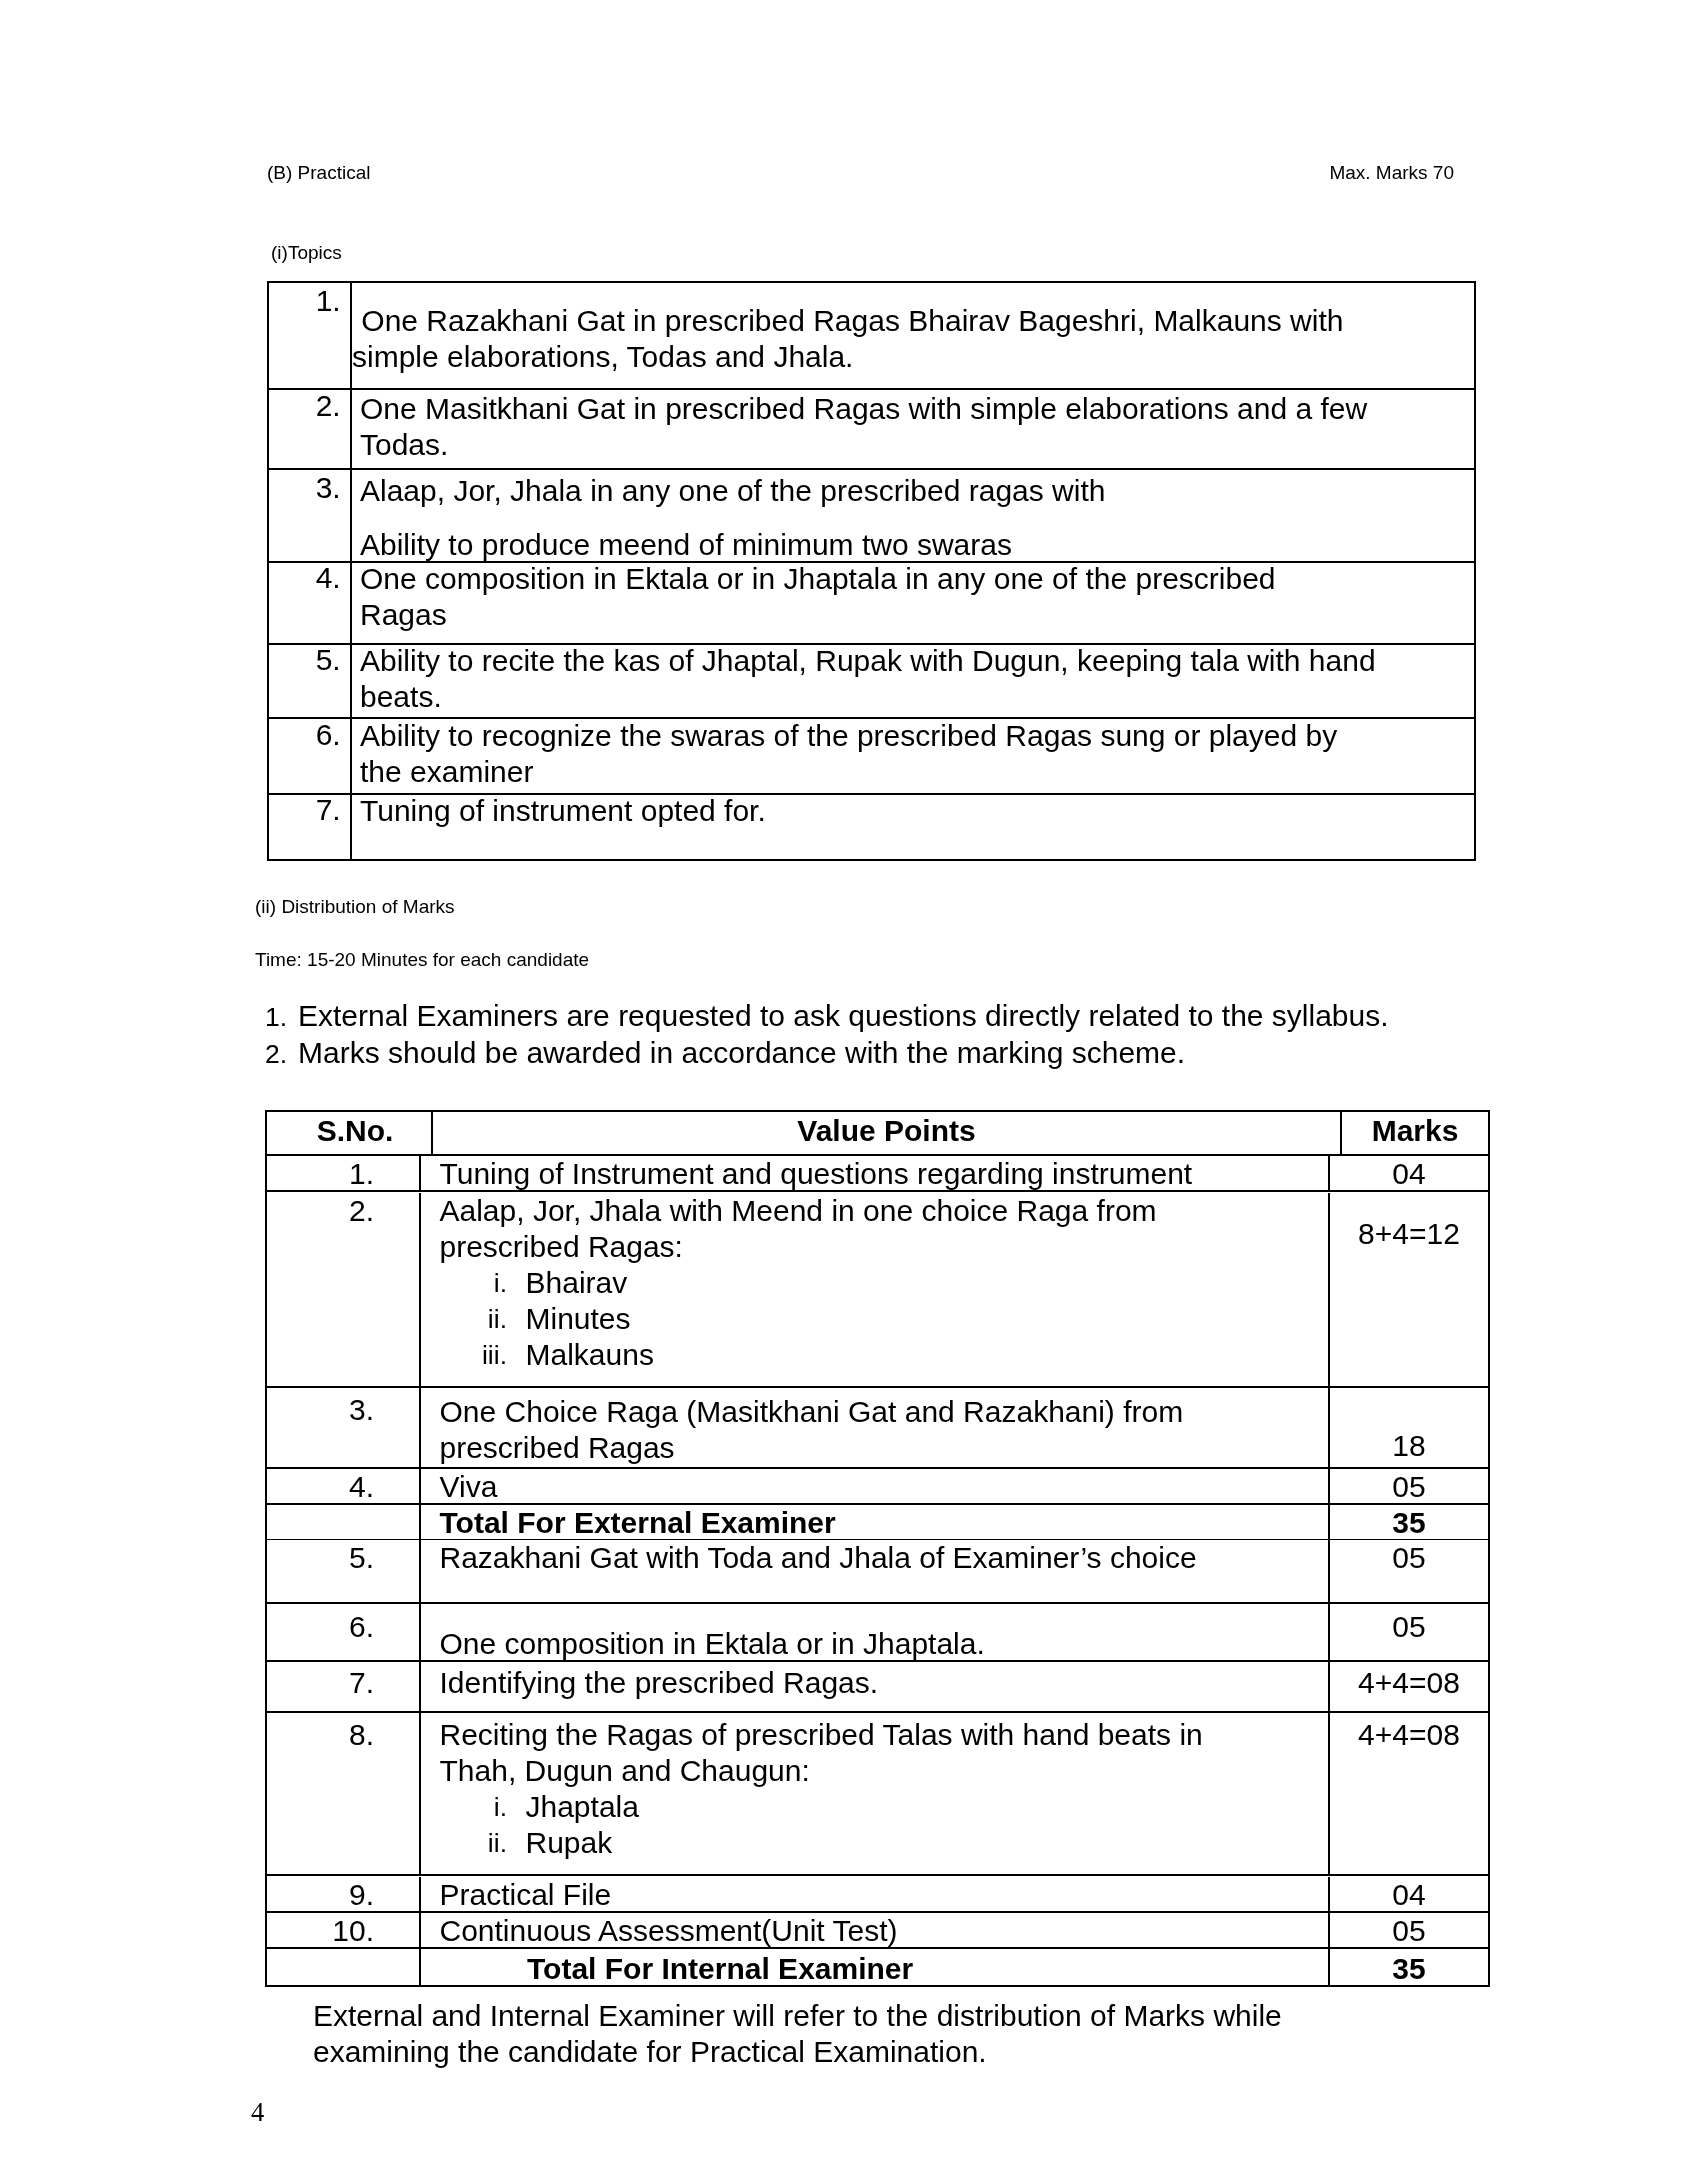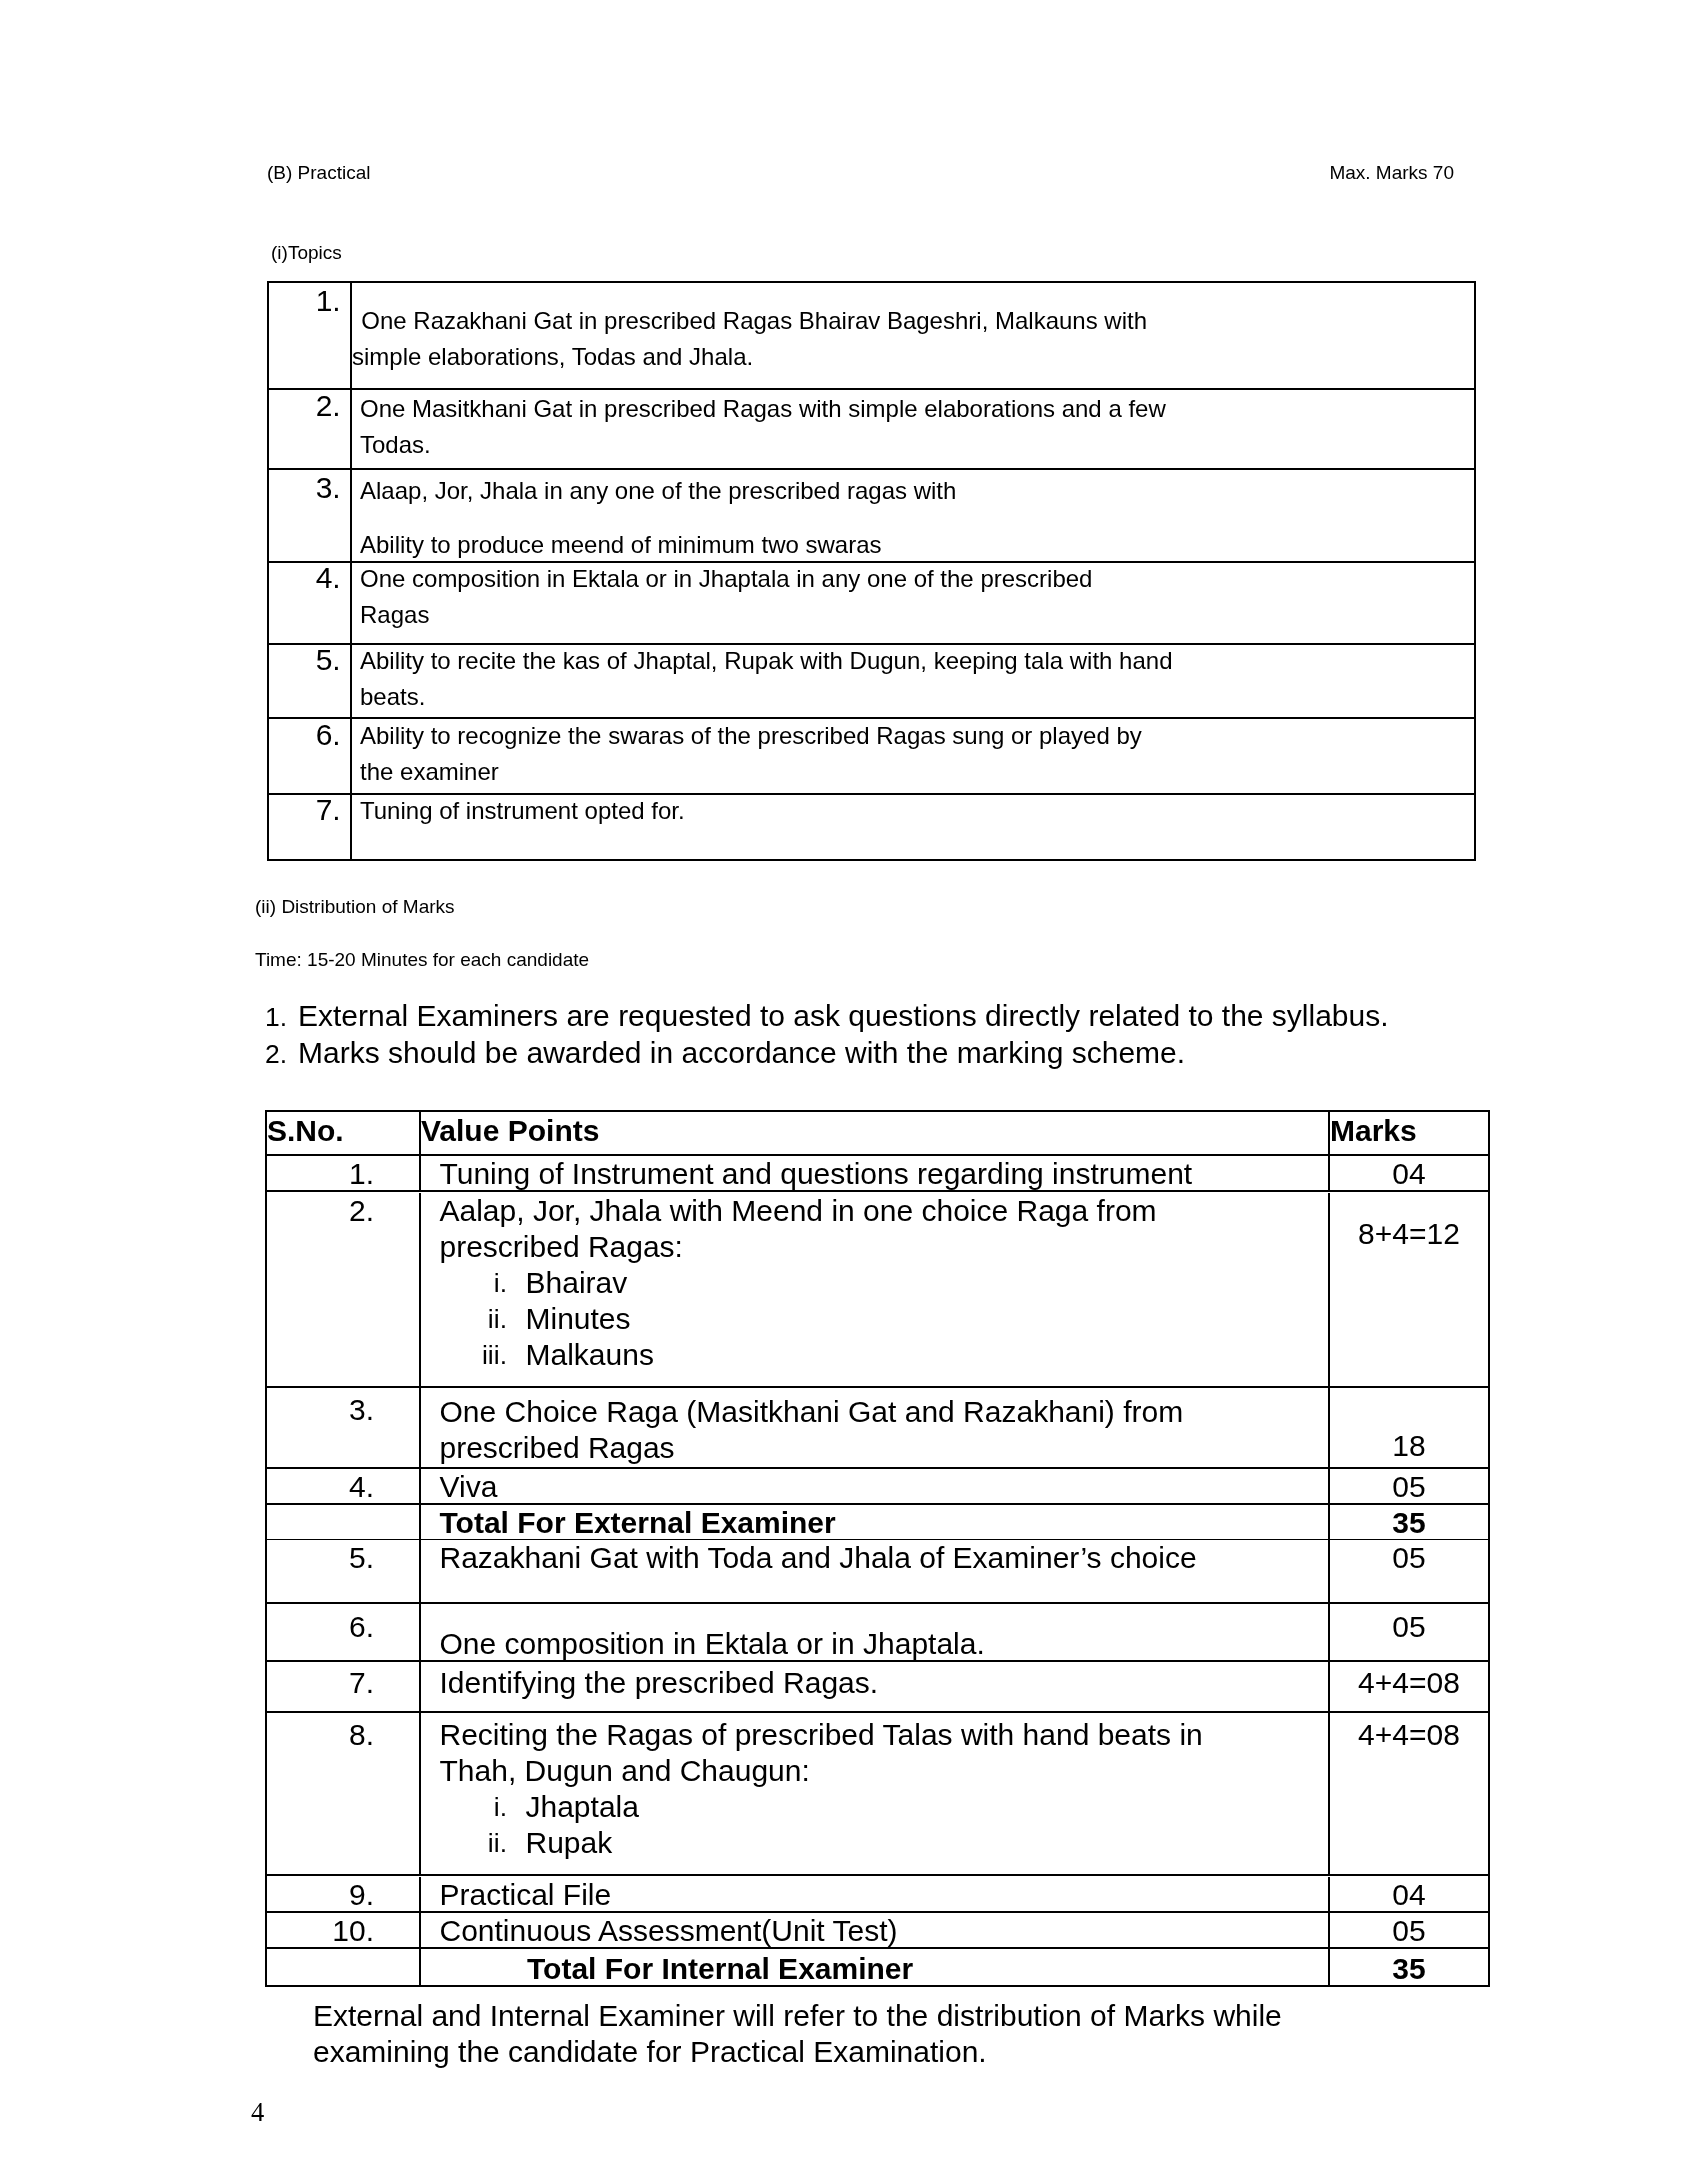--- a/index.html
+++ b/index.html
@@ -9,37 +9,37 @@
   .h-bold { font-weight:normal; font-size:19px; }
   .txt { font-size:30px; line-height:36px; }
 
   
   #topics { position:absolute; left:267px; top:281px; width:1209px; height:580px;
             border:2.6px solid #000; box-sizing:border-box; }
   .trow { position:absolute; left:0; right:0; border-bottom:2.6px solid #000; box-sizing:border-box; }
   .trow:last-child { border-bottom:none; }
   .tnum { position:absolute; left:0; width:83px; top:0; bottom:0; border-right:2px solid #000;
           text-align:right; padding-right:9.3px; box-sizing:border-box; font-size:30px; line-height:36px; }
-  .ttext { position:absolute; left:91px; right:9px; font-size:24px; line-height:36px; }
+  .ttext { position:absolute; left:91px; right:9px; font-size:30px; line-height:36px; }
 
   
   #marks { position:absolute; left:265px; top:1110px; width:1225px; height:877px;
            border:2.6px solid #000; box-sizing:border-box; }
   .mrow { position:absolute; left:0; right:0; border-bottom:2.6px solid #000; box-sizing:border-box; }
   .mrow.thin { border-bottom:1.3px solid #000; }
   .mrow:last-child { border-bottom:none; }
   .msno { position:absolute; left:0; width:154px; top:0; bottom:0; border-right:2px solid #000;
           box-sizing:border-box; text-align:right; padding-right:45px; font-size:30px; line-height:36px; }
   .mval { position:absolute; left:154px; width:909px; top:0; bottom:0; border-right:2px solid #000;
           box-sizing:border-box; padding-left:18.5px; font-size:30px; line-height:36px; }
   .mmark { position:absolute; left:1063px; right:0; top:0; bottom:0; text-align:center; font-size:30px; line-height:36px; }
   .sub { display:flex; }
   .sub .rn { width:86px; text-align:right; padding-right:18.5px; font-size:26.5px; box-sizing:border-box; }
   .bold { font-weight:bold; }
-  .hdr { font-weight:bold; text-align:left; padding:0; }
+  .hdr { font-weight:bold; text-align:center; padding:0;margin-left:12px; }
 </style>
 </head>
 <body>
 
 <div class="abs h-bold" style="left:267px; top:162px;">(B) Practical</div>
 <div class="abs h-bold" style="right:233px; top:162px;">Max. Marks 70</div>
 
 <div class="abs h-bold" style="left:271px; top:242px;">(i)Topics</div>
 
 <div id="topics">

